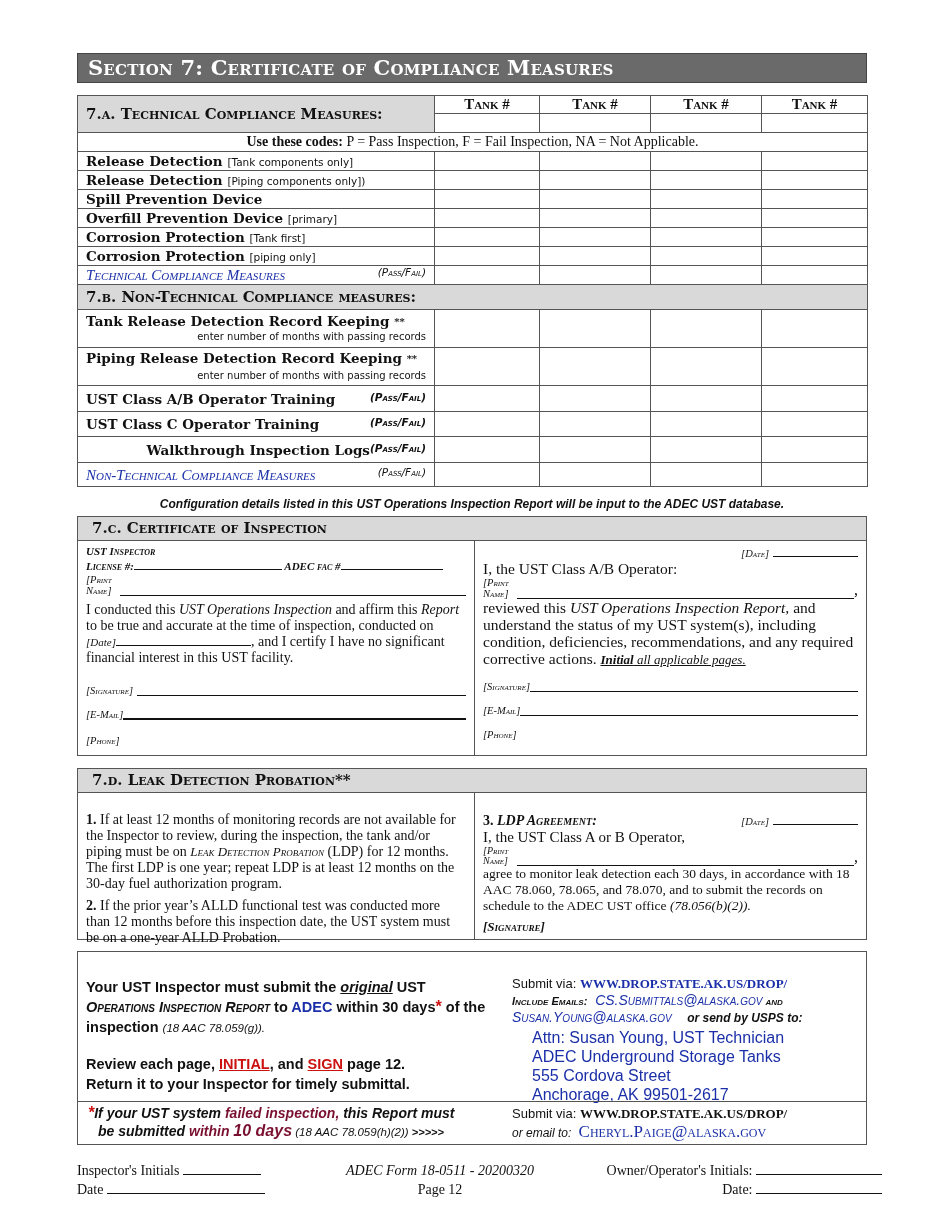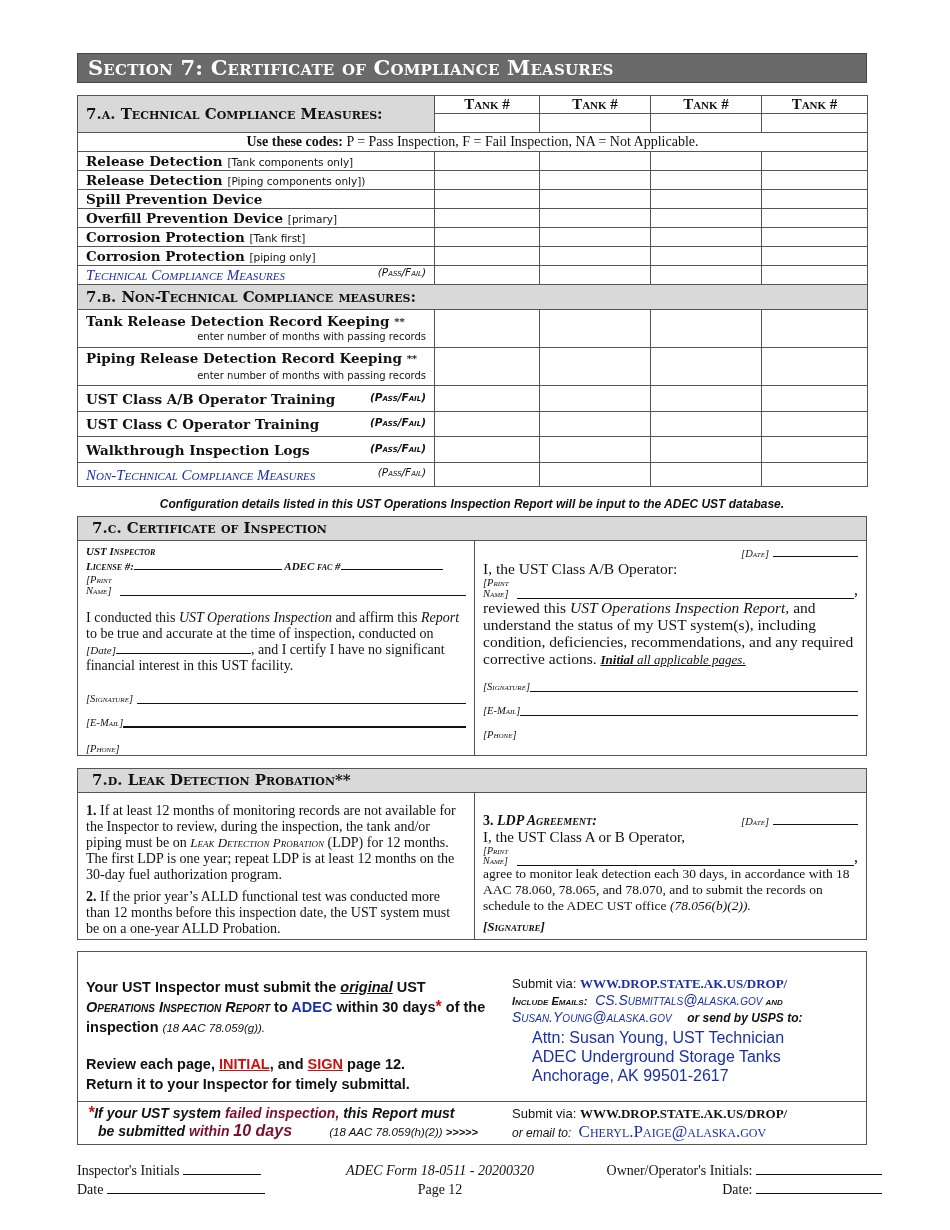--- a/index.html
+++ b/index.html
@@ -147,21 +147,21 @@
         <td></td>
         <td></td>
   </tr>
   <tr style="height:25px;">
     <td class="item-label"><span>UST Class C Operator Training</span><span class="pf">(Pass/Fail)</span></td>
     <td></td>
         <td></td>
         <td></td>
         <td></td>
   </tr>
-  <tr style="height:26px;">
+  <tr style="height:26px;text-align:right;">
     <td class="item-label"><span>Walkthrough Inspection Logs</span><span class="pf">(Pass/Fail)</span></td>
     <td></td>
         <td></td>
         <td></td>
         <td></td>
   </tr>
   <tr style="height:24px;">
     <td><span class="blue-label">Non-Technical Compliance Measures</span><span class="pf">(Pass/Fail)</span></td>
     <td></td>
         <td></td>
@@ -181,21 +181,21 @@
       <span>License #:</span><span class="line" style="width:148px;"></span>
       <span>ADEC fac #</span><span class="line" style="width:102px;"></span>
     </div>
     <div style="display:flex; align-items:flex-end; margin-top:1px;">
       <div class="sm-it" style="line-height:11px; width:34px;">
           <div>[Print</div>
           <div>Name]</div>
         </div>
       <span class="line" style="flex:1; height:1px;"></span>
     </div>
-    <div class="body-sm" style="margin-top:14px;">
+    <div class="body-sm" style="margin-top:6px;">
       <span>I conducted this </span><i>UST Operations Inspection</i><span> and affirm this </span><i>Report</i><span> to be true and accurate at the time of inspection, conducted on </span><i style="font-size:11px;">[Date]</i><span class="line" style="width:135px;"></span><span>, and I certify I have no significant financial interest in this UST facility.</span>
     </div>
     <div style="display:flex; align-items:flex-end; margin-top:18px;">
       <span class="sm-it">[Signature]</span>
       <span class="line" style="flex:1; margin-left:4px;"></span>
     </div>
     <div style="display:flex; align-items:flex-end; margin-top:12px;">
       <span class="sm-it">[E-Mail]</span>
       <span class="line" style="flex:1; border-bottom-width:2px;"></span>
     </div>
@@ -225,21 +225,21 @@
     <div style="display:flex; align-items:flex-end; margin-top:12px;">
       <span class="sm-it">[E-Mail]</span>
       <span class="line" style="flex:1;"></span>
     </div>
     <div style="margin-top:8px;"><span class="sm-it">[Phone]</span></div>
   </div>
 </div>
 
 <div class="box" style="top:768px; height:172px;">
   <div class="box-head">7.d.  Leak Detection Probation**</div>
-  <div class="col-left" style="top:24px; height:147px; padding:10px 8px;">
+  <div class="col-left" style="top:24px; height:147px; padding:19px 8px;">
     <div class="body-sm" style="line-height:16px;">
       <b>1.</b><span> If at least 12 months of monitoring records are not available for the Inspector to review, during the inspection, the tank and/or piping must be on </span><i class="sc" style="font-size:13px;">Leak Detection Probation</i><span> (LDP) for 12 months.  The first LDP is one year; repeat LDP is at least 12 months on the 30-day fuel authorization program.</span>
     </div>
     <div class="body-sm" style="line-height:16px; margin-top:6px;">
       <b>2.</b><span>  If the prior year’s ALLD functional test was conducted more than 12 months before this inspection date, the UST system must be on a one-year ALLD Probation.</span>
     </div>
   </div>
   <div class="col-right" style="top:24px; height:147px; padding:18px 8px;">
     <div style="display:flex; justify-content:space-between; align-items:flex-end;">
       <span style="font-size:14px;"><b>3.</b> <b><i class="sc">LDP Agreement:</i></b></span>
@@ -276,27 +276,28 @@
     </div>
     <div style="font-family:'Liberation Sans',sans-serif; font-size:14px; line-height:16px;">
       <b><i class="sc" style="font-size:11px;">Include Emails:</i></b>&nbsp;&nbsp;<i class="sc blue">CS.Submittals@alaska.gov</i><b><i class="sc" style="font-size:11px;"> and</i></b>
     </div>
     <div style="font-family:Liberation Sans, sans-serif; font-size:14px; line-height:16px;">
       <i class="sc blue">Susan.Young@alaska.gov</i>&nbsp;&nbsp;&nbsp;&nbsp;<b><i style="font-size:12px;">or send by USPS to:</i></b>
     </div>
     <div class="blue" style="font-family:'Liberation Sans',sans-serif; font-size:16px; line-height:19px; padding-left:20px; margin-top:2px;">
       <div>Attn:  Susan Young, UST Technician</div>
       <div>ADEC Underground Storage Tanks</div>
+      <div>555 Cordova Street</div>
       <div>Anchorage, AK 99501-2617</div>
     </div>
   </div>
   <div class="abs" style="left:0; right:0; top:149px; border-top:1px solid #555;"></div>
   <div class="abs" style="left:0; width:420px; top:150px; height:43px; padding:2px 10px; font-family:'Liberation Sans',sans-serif; font-weight:bold; font-style:italic; font-size:14px; line-height:18px;">
     <div><span style="color:#cc1111; vertical-align:top; font-size:16px;">*</span><span>If your UST system </span><span class="maroon">failed inspection,</span><span> this Report must</span></div>
-    <div style="padding-left:10px;"><span>be submitted </span><span class="maroon">within </span><span class="maroon" style="font-size:16px;">10 days</span><span style="font-weight:normal; font-size:11.5px;padding-left:34px;"> (18 AAC 78.059(h)(2)) </span><span style="font-size:11px;">&gt;&gt;&gt;&gt;&gt;</span></div>
+    <div style="padding-left:10px;"><span>be submitted </span><span class="maroon">within </span><span class="maroon" style="font-size:16px;">10 days</span><span style="font-weight:normal; font-size:11.5px;"> (18 AAC 78.059(h)(2)) </span><span style="font-size:11px;">&gt;&gt;&gt;&gt;&gt;</span></div>
   </div>
   <div class="abs" style="left:420px; right:0; top:150px; height:43px; padding:3px 14px; font-family:'Liberation Sans',sans-serif; font-size:13px; line-height:18px;">
     <div><span>Submit via: </span><b style="font-family:'Liberation Serif',serif;">WWW.DROP.STATE.AK.US/DROP/</b></div>
     <div><i style="font-size:12px;margin-top:39px;">or email to:</i>&nbsp;&nbsp;<span class="blue sc" style="font-family:'Liberation Serif',serif; font-size:17px;">Cheryl.Paige@alaska.gov</span></div>
   </div>
 </div>
 
 <div class="abs footer" style="left:77px; top:1161px; width:200px; line-height:19px;">
   <div><span>Inspector's Initials</span> <span class="line" style="width:78px;"></span></div>
   <div><span>Date</span> <span class="line" style="width:158px;"></span></div>

